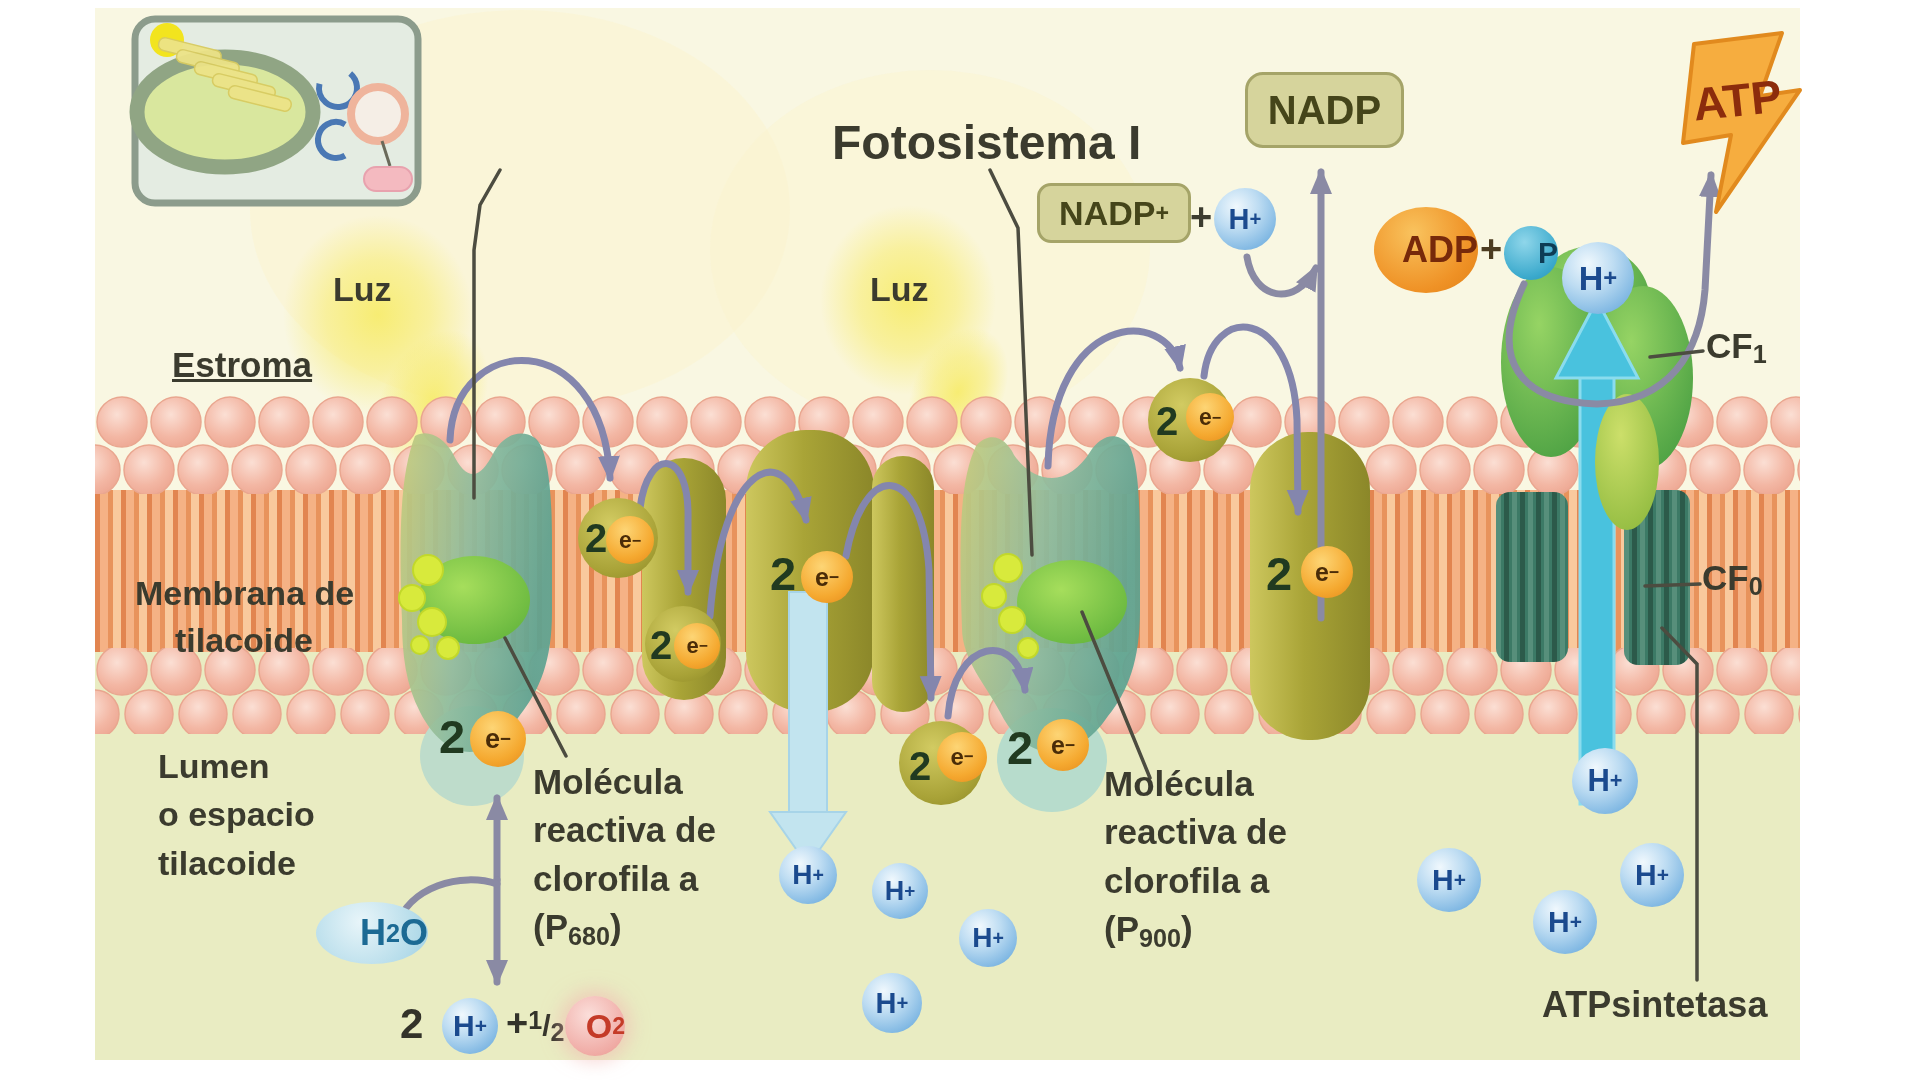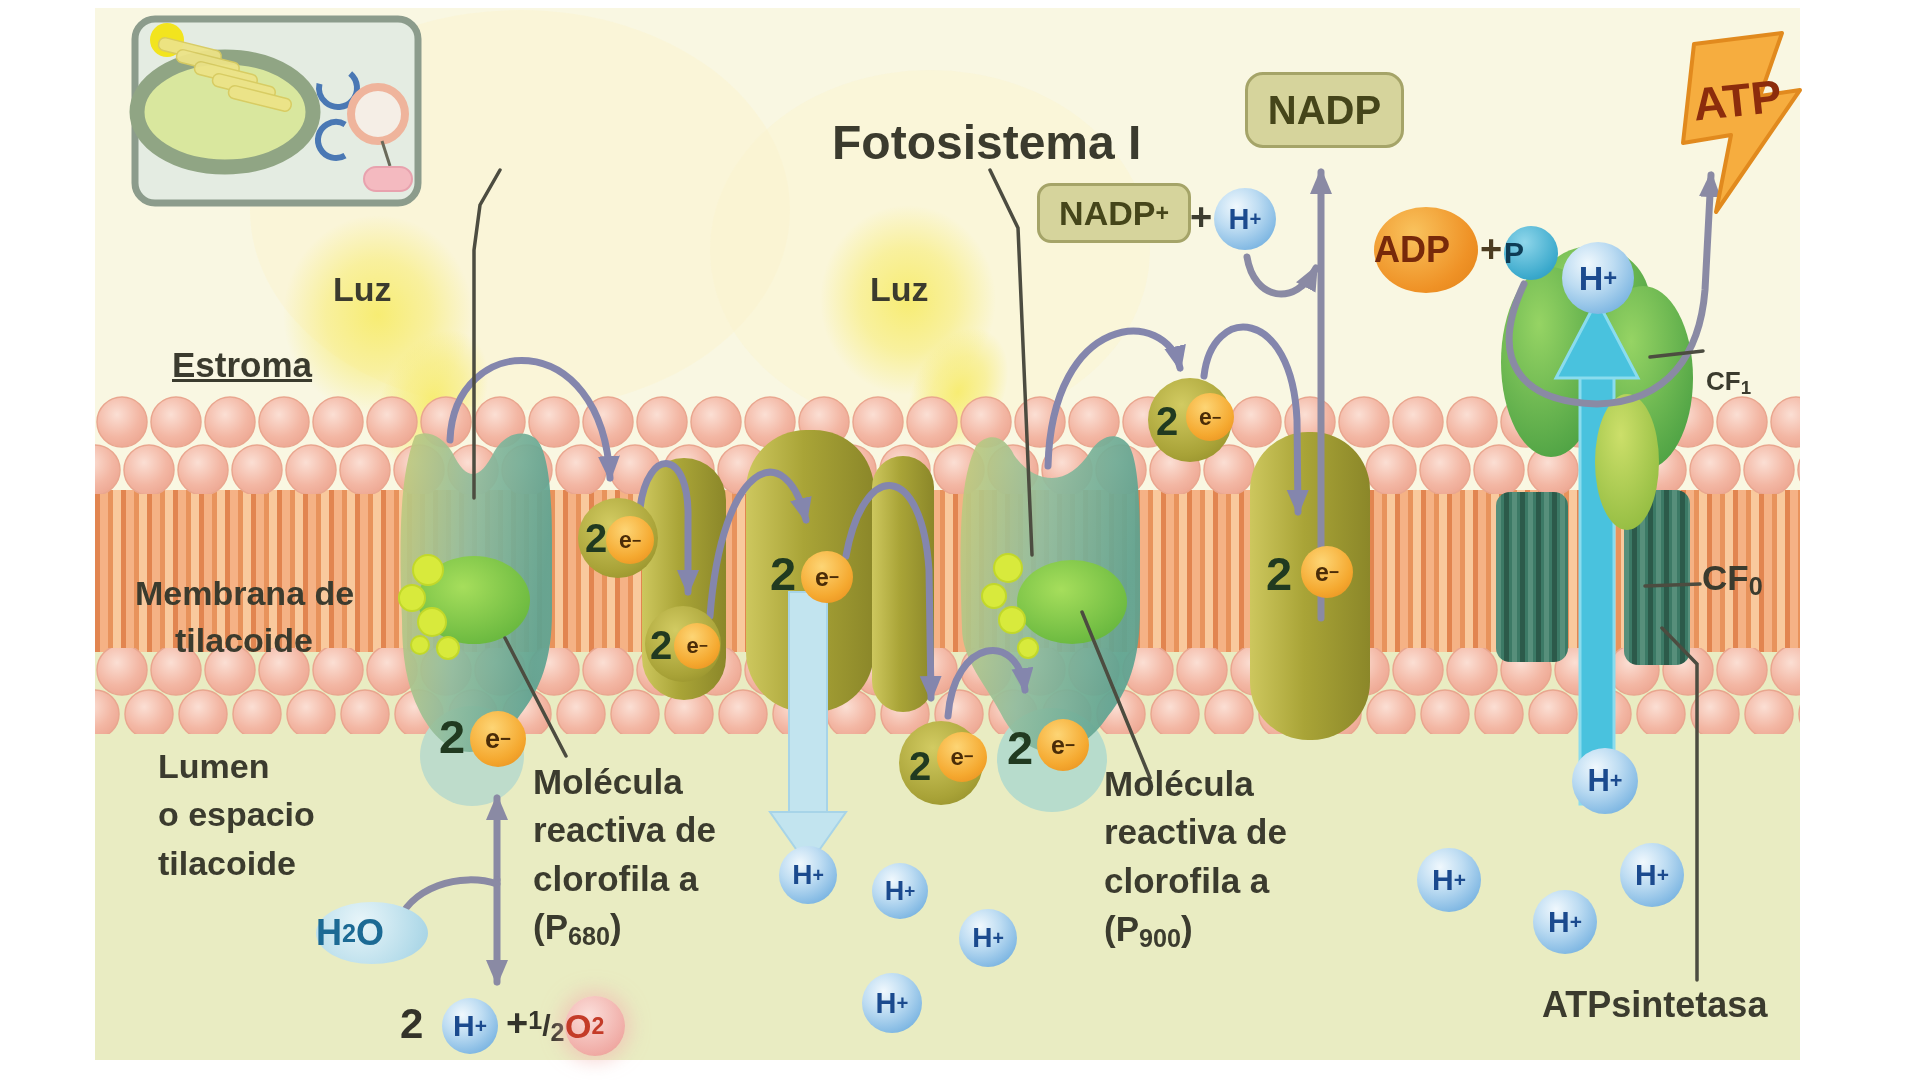--- a/index.html
+++ b/index.html
@@ -17,21 +17,21 @@
        background:radial-gradient(circle at 36% 30%, #f0f8fd, #bddcf2 38%, #7db6e2 78%, #5b9ad0);
        color:#1b4a8e;font-weight:800;transform:translate(-50%,-50%);}
   .ion sup{font-size:70%;vertical-align:30%;}
   .eorb{position:absolute;border-radius:50%;display:flex;align-items:center;justify-content:center;
         background:radial-gradient(circle at 40% 30%, #fdd575, #f5a930 62%, #e5891a);
         color:#4a2c08;font-weight:800;transform:translate(-50%,-50%);}
   .eorb sup{font-size:70%;vertical-align:32%;}
   .disc{position:absolute;border-radius:50%;transform:translate(-50%,-50%);
         background:radial-gradient(circle at 40% 32%, #d2cb62, #a8a237 66%, #8a8625);}
   .two{position:absolute;color:#213a20;font-weight:800;transform:translate(-50%,-50%);}
-  .oval{position:absolute;border-radius:50%;display:flex;align-items:center;justify-content:flex-start;
+  .oval{position:absolute;border-radius:50%;display:flex;align-items:center;justify-content:flex-end;
         transform:translate(-50%,-50%);font-weight:700;}
 </style>
 </head>
 <body>
 
 <div id="stage">
 
 <svg id="art" width="1920" height="1080" viewBox="0 0 1920 1080">
   <defs>
     <radialGradient id="gCirc" cx="0.4" cy="0.35" r="0.75">
@@ -231,21 +231,21 @@
 <div class="lbl" style="left:533px;top:758px;font-size:35px;line-height:1.38;">
   <span>Molécula</span><br><span>reactiva de</span><br>
   <span>clorofila a</span><br>
   <span>(P</span><sub>680</sub><span>)</span>
 </div>
 <div class="lbl" style="left:1104px;top:760px;font-size:35px;line-height:1.38;">
   <span>Molécula</span><br><span>reactiva de</span><br>
   <span>clorofila a</span><br>
   <span>(P</span><sub>900</sub><span>)</span>
 </div>
-<div class="lbl" style="left:1706px;top:328px;font-size:26px;margin-top:40px;">
+<div class="lbl" style="left:1706px;top:328px;font-size:35px;">
   <span>CF</span><sub>1</sub>
 </div>
 <div class="lbl" style="left:1702px;top:560px;font-size:35px;">
   <span>CF</span><sub>0</sub>
 </div>
 <div class="lbl" style="left:1542px;top:986px;font-size:36px;">ATPsintetasa</div>
 
 <div class="badge" style="left:1245px;top:72px;width:153px;height:70px;font-size:40px;border-radius:18px;">
   <span>NADP</span>
 </div>

